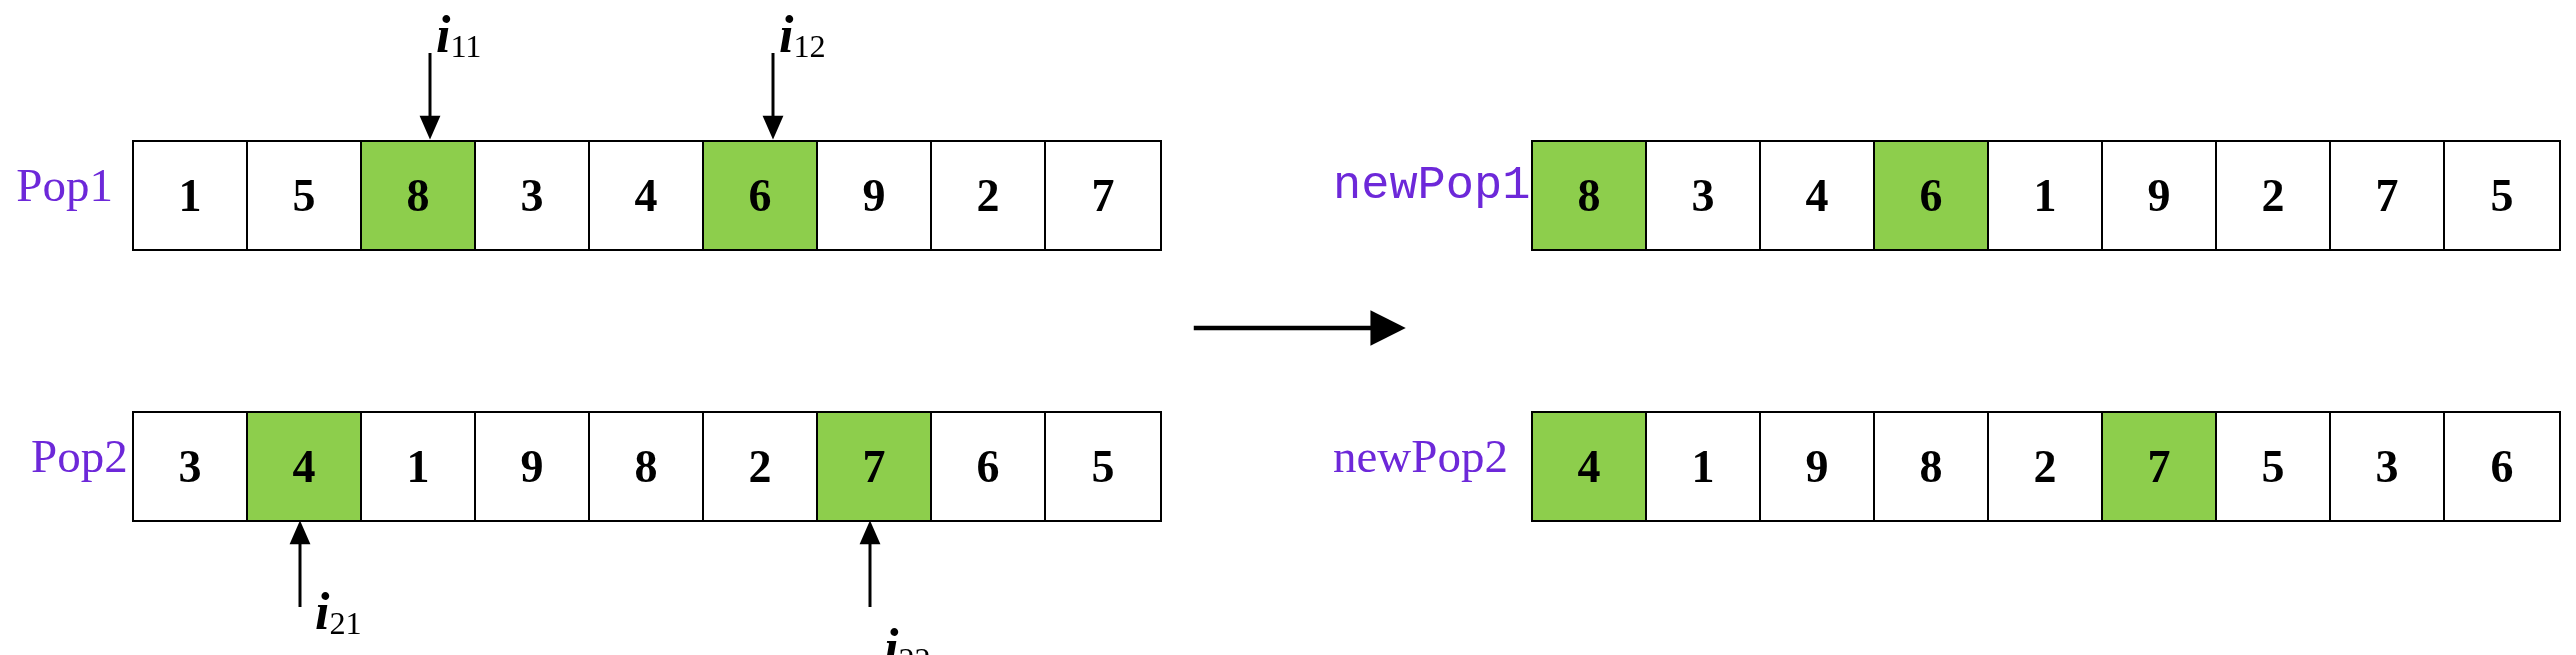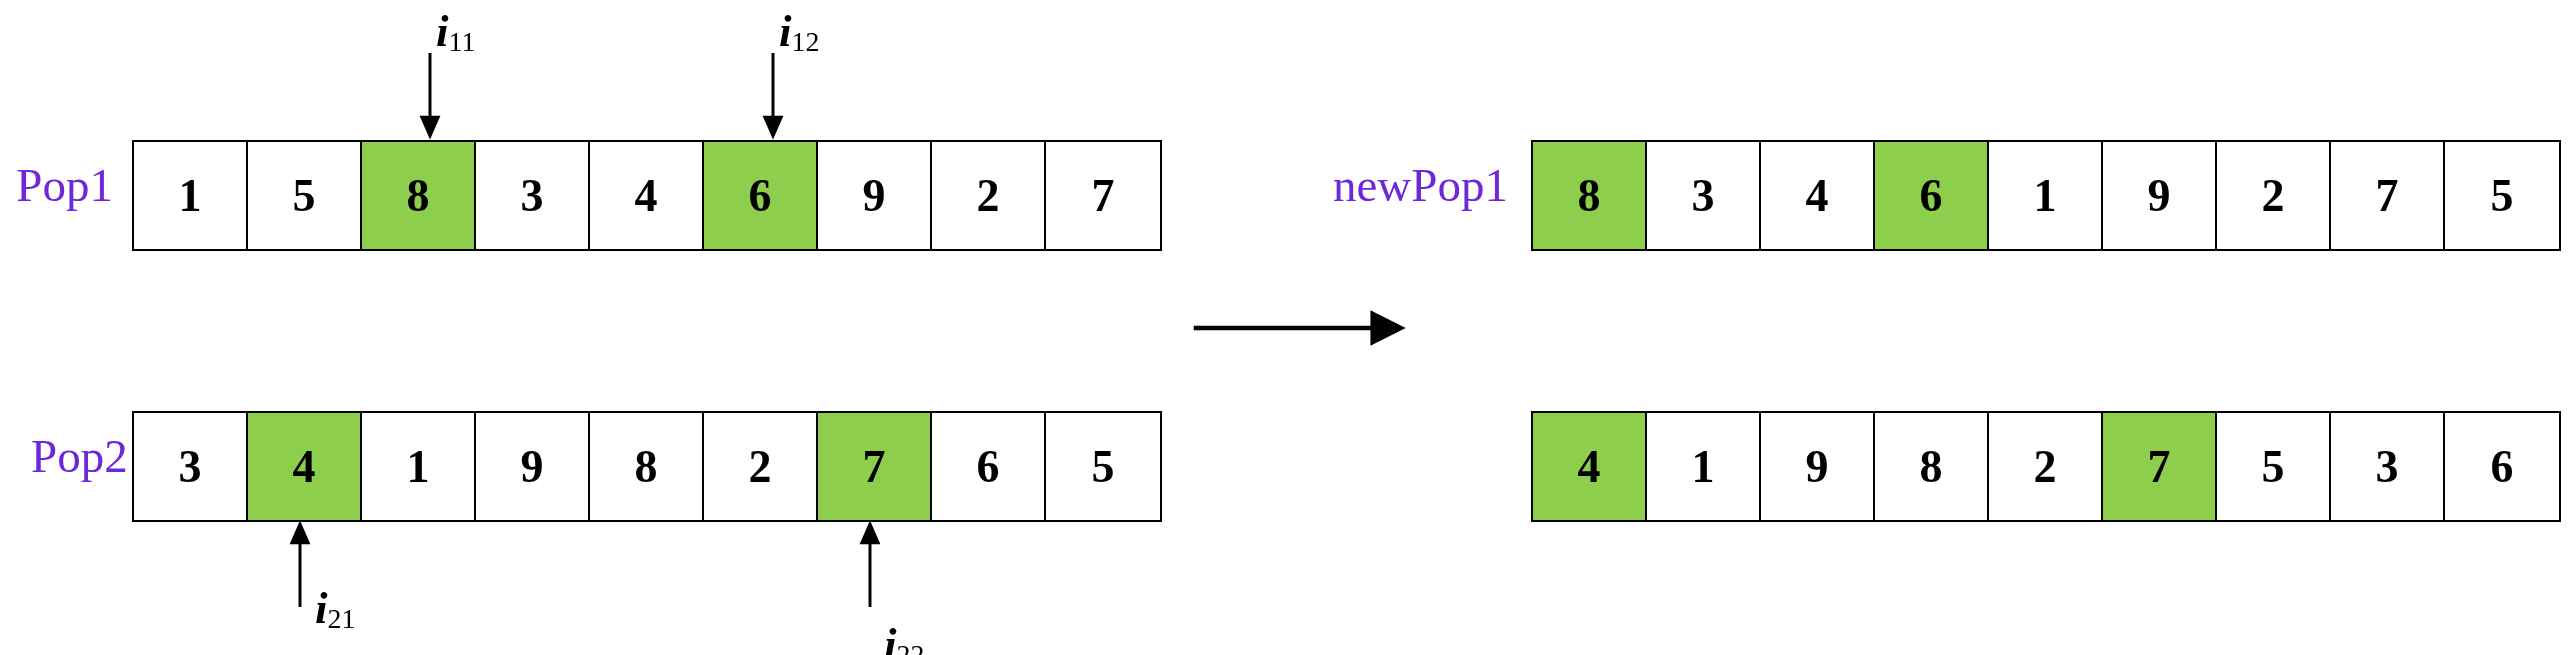--- a/index.html
+++ b/index.html
@@ -41,21 +41,21 @@
     font-family:"Liberation Serif","DejaVu Serif",serif;
   }
   .cell:last-child{border-right:none;}
   .cell.hl{background:#8DCE4C;}
   .strip.right .cell{width:114px;}
 
   .marker{position:absolute;}
   .marker svg{display:block;}
   .mlabel{
     position:absolute;
-    font-size:45px;
+    font-size:52px;
     color:#000;
     white-space:nowrap;
     line-height:1;
     font-family:"Liberation Serif","DejaVu Serif",serif;
   }
   .mlabel i{font-style:italic;font-weight:bold;}
   .mlabel sub{font-size:0.62em;font-style:normal;font-weight:normal;vertical-align:baseline;position:relative;top:0.17em;}
   .bigarrow{position:absolute;}
 </style>
 </head>
@@ -129,33 +129,34 @@
     <i>i</i><sub>22</sub>
   </div>
 
   <div class="bigarrow" style="left:1193px;top:300px;">
     <svg width="215" height="53" viewBox="0 0 290 72">
       <line x1="0" y1="38" x2="258" y2="38" stroke="#000" stroke-width="6"></line>
       <polygon points="288,38 240,14 240,62" fill="#000"></polygon>
     </svg>
   </div>
 
-  <div class="rowlabel" style="left:1333px;top:162px;">newPop1</div>
+  <div class="rowlabel" style="left:1333px;top:162px;font-family:Liberation Mono, monospace;">newPop1</div>
   <div class="strip right" style="left:1531px;top:140px;">
     <div class="cell hl">8</div>
     <div class="cell">3</div>
     <div class="cell">4</div>
     <div class="cell hl">6</div>
     <div class="cell">1</div>
     <div class="cell">9</div>
     <div class="cell">2</div>
     <div class="cell">7</div>
     <div class="cell">5</div>
   </div>
 
+  <div class="rowlabel" style="left:1333px;top:433px;">newPop2</div>
   <div class="strip right" style="left:1531px;top:411px;">
     <div class="cell hl">4</div>
     <div class="cell">1</div>
     <div class="cell">9</div>
     <div class="cell">8</div>
     <div class="cell">2</div>
     <div class="cell hl">7</div>
     <div class="cell">5</div>
     <div class="cell">3</div>
     <div class="cell">6</div>

